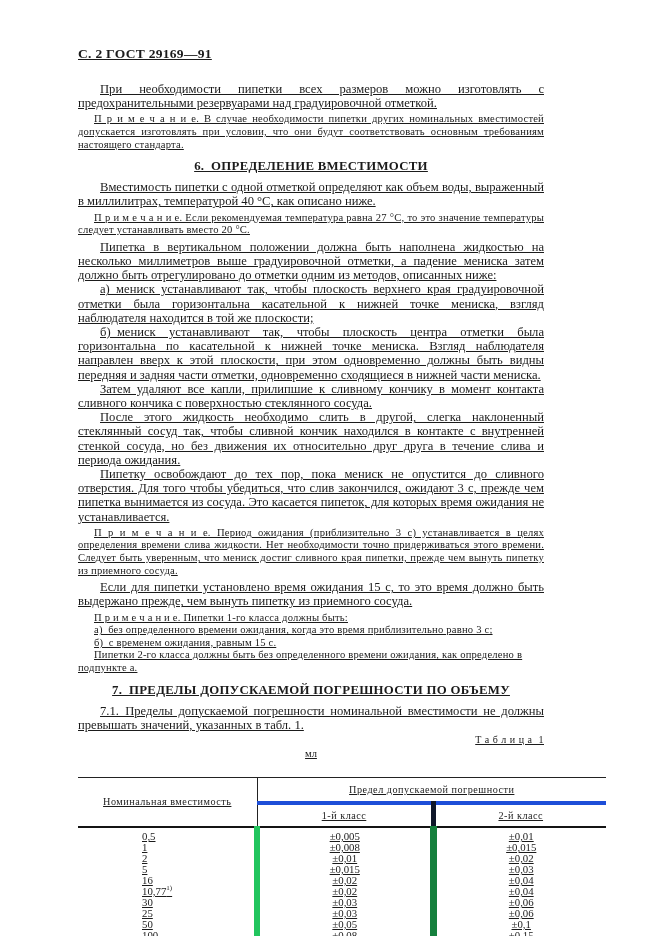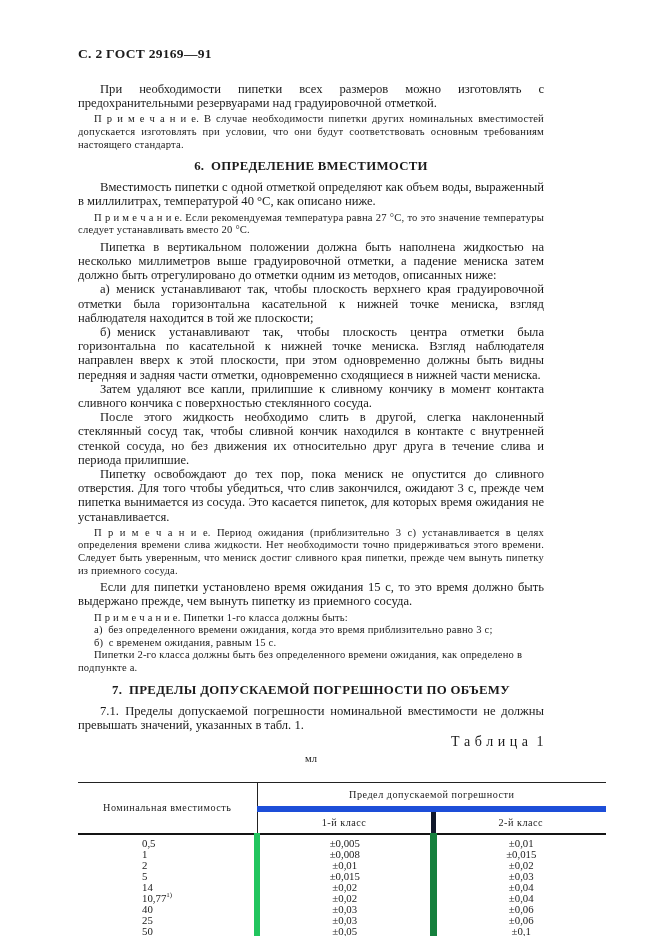--- a/index.html
+++ b/index.html
@@ -2,21 +2,21 @@
 <html><head>
 <meta charset="utf-8">
 <style>
   * { margin:0; padding:0; box-sizing:border-box; }
   html, body { background:#ffffff; }
   body {
     width:661px; height:936px; overflow:hidden;
     font-family:"Liberation Serif", serif;
     color:#1b1b1b;
   }
-  .page { padding:46px 55px 0 78px; width:599px; height:936px; }
+  .page { padding:46px 55px 0 78px; width:599px; height:936px;text-decoration:underline; }
 
   .page-header {
     font-weight:bold; font-size:13.5px; letter-spacing:0.3px;
     margin-bottom:20px;
   }
 
   p.body-text {
     font-size:12.6px; line-height:14.2px;
     text-align:justify; text-indent:22px;
     hyphens:manual; -webkit-hyphens:manual;
@@ -31,40 +31,40 @@
   .note-block { text-align:left; text-indent:0; }
   .note-block .note-line { text-indent:16px; }
 
   h2.section-heading {
     font-size:12.8px; font-weight:bold; text-align:center;
     letter-spacing:0.3px;
     margin:8px 0 6px 0;
   }
 
   .table-label {
-    font-size:14px; text-align:right; white-space:pre;
+    font-size:10px; text-align:right; white-space:pre;
     margin-top:2px; margin-bottom:3px; letter-spacing:0.5px;
   }
   .table-unit {
     font-size:10.5px; text-align:center; margin-bottom:18px;
   }
 
   table.tol {
     border-collapse:collapse; table-layout:fixed;
     width:528px; border-top:1px solid #222;
   }
   table.tol col.w1 { width:179px; }
   table.tol col.w2 { width:176px; }
   table.tol col.w3 { width:173px; }
   table.tol thead td {
     font-size:10.2px; line-height:11.5px; text-align:center;
     letter-spacing:0.5px; font-weight:normal; vertical-align:middle;
   }
   td.h-capacity { border-right:1px solid #222; }
-  td.h-span   { border-bottom:6px solid #1d4ed8; padding:6px 4px 5px; }
+  td.h-span   { border-bottom:4px solid #1d4ed8; padding:6px 4px 5px; }
   td.h-class  { padding:5px 4px 5px; }
   td.h-class1 { border-right:5px solid #0f172a; }
   table.tol tbody { border-top:2.5px solid #141414; }
   table.tol tbody td {
     font-size:10.8px; line-height:11px; padding:0 2px; vertical-align:top;
   }
   table.tol tbody td.c1 { padding-left:64px; border-right:6px solid #22c55e; }
   table.tol tbody td.c2 { text-align:center; border-right:7px solid #15803d; }
   table.tol tbody td.c3 { text-align:center; }
   table.tol tbody tr:first-child td { padding-top:3px; }
@@ -89,21 +89,21 @@
   <p class="note">П р и м е ч а н и е. В случае необходимости пипетки других номинальных вместимостей допускается изго­товлять при условии, что они будут соответствовать основным требованиям настоящего стандарта.</p>
 
   <h2 class="section-heading">6. ОПРЕДЕЛЕНИЕ ВМЕСТИМОСТИ</h2>
 
   <p class="body-text">Вместимость пипетки с одной отметкой определяют как объем воды, выраженный в милли­литрах, температурой 40 °С, как описано ниже.</p>
   <p class="note">П р и м е ч а н и е. Если рекомендуемая температура равна 27 °С, то это значение температуры следует устанавливать вместо 20 °С.</p>
   <p class="body-text">Пипетка в вертикальном положении должна быть наполнена жидкостью на несколько милли­метров выше градуировочной отметки, а падение мениска затем должно быть отрегулировано до от­метки одним из методов, описанных ниже:</p>
   <p class="body-text">а) мениск устанавливают так, чтобы плоскость верхнего края градуировочной отметки была го­ризонтальна касательной к нижней точке мениска, взгляд наблюдателя находится в той же плоскости;</p>
   <p class="body-text">б) мениск устанавливают так, чтобы плоскость центра отметки была горизонтальна по каса­тельной к нижней точке мениска. Взгляд наблюдателя направлен вверх к этой плоскости, при этом одновременно должны быть видны передняя и задняя части отметки, одновременно сходящиеся в нижней части мениска.</p>
   <p class="body-text">Затем удаляют все капли, прилипшие к сливному кончику в момент контакта сливного кончи­ка с поверхностью стеклянного сосуда.</p>
-  <p class="body-text">После этого жидкость необходимо слить в другой, слегка наклоненный стеклянный сосуд так, чтобы сливной кончик находился в контакте с внутренней стенкой сосуда, но без движения их от­носительно друг друга в течение слива и периода прилипшие.</p>
+  <p class="body-text">После этого жидкость необходимо слить в другой, слегка наклоненный стеклянный сосуд так, чтобы сливной кончик находился в контакте с внутренней стенкой сосуда, но без движения их от­носительно друг друга в течение слива и периода ожидания.</p>
   <p class="body-text">Пипетку освобождают до тех пор, пока мениск не опустится до сливного отверстия. Для того чтобы убедиться, что слив закончился, ожидают 3 с, прежде чем пипетка вынимается из сосуда. Это касается пипеток, для которых время ожидания не устанавливается.</p>
   <p class="note">П р и м е ч а н и е. Период ожидания (приблизительно 3 с) устанавливается в целях определения времени слива жидкости. Нет необходимости точно придерживаться этого времени. Следует быть уверенным, что ме­ниск достиг сливного края пипетки, прежде чем вынуть пипетку из приемного сосуда.</p>
   <p class="body-text">Если для пипетки установлено время ожидания 15 с, то это время должно быть выдержано прежде, чем вынуть пипетку из приемного сосуда.</p>
 
   <div class="note note-block">
     <div class="note-line">П р и м е ч а н и е. Пипетки 1-го класса должны быть:</div>
     <div class="note-line">а) без определенного времени ожидания, когда это время приблизительно равно 3 с;</div>
     <div class="note-line">б) с временем ожидания, равным 15 с.</div>
     <div class="note-line">Пипетки 2-го класса должны быть без определенного времени ожидания, как определено в подпункте а.</div>
   </div>
@@ -146,31 +146,31 @@
           <td class="c1">2</td>
           <td class="c2">±0,01</td>
           <td class="c3">±0,02</td>
         </tr>
         <tr>
           <td class="c1">5</td>
           <td class="c2">±0,015</td>
           <td class="c3">±0,03</td>
         </tr>
         <tr>
-          <td class="c1">14</td>
+          <td class="c1">16</td>
           <td class="c2">±0,02</td>
           <td class="c3">±0,04</td>
         </tr>
         <tr>
           <td class="c1">10,77<sup>1)</sup></td>
           <td class="c2">±0,02</td>
           <td class="c3">±0,04</td>
         </tr>
         <tr>
-          <td class="c1">40</td>
+          <td class="c1">30</td>
           <td class="c2">±0,03</td>
           <td class="c3">±0,06</td>
         </tr>
         <tr>
           <td class="c1">25</td>
           <td class="c2">±0,03</td>
           <td class="c3">±0,06</td>
         </tr>
         <tr>
           <td class="c1">50</td>

